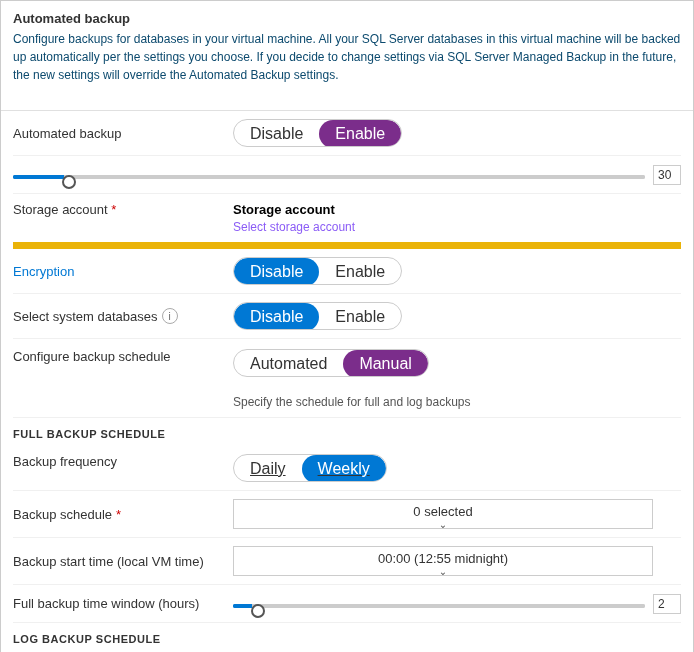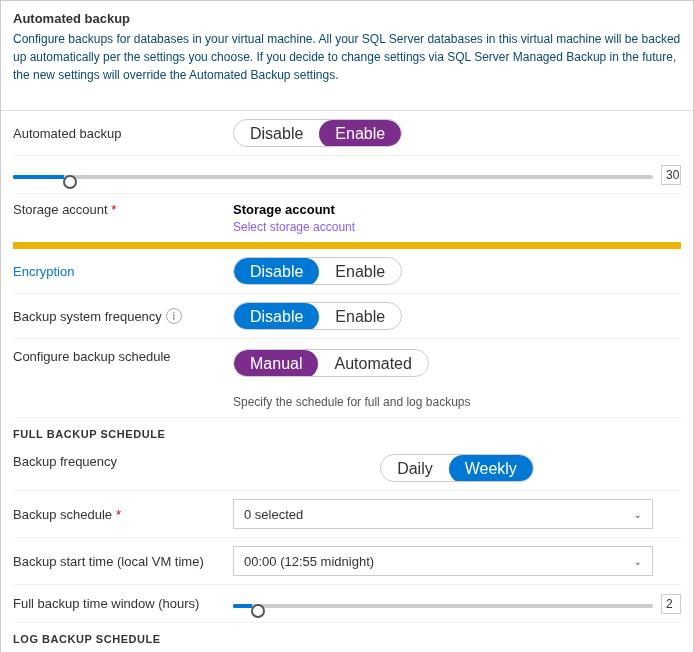--- a/index.html
+++ b/index.html
@@ -123,21 +123,21 @@
       background: #fff;
       border: 2px solid #555;
       cursor: pointer;
     }
     input[type=range].blue-track::-webkit-slider-runnable-track {
       background: linear-gradient(to right, #0078d4 var(--pct, 0%), #ccc var(--pct, 0%));
       height: 4px;
       border-radius: 2px;
     }
     .slider-value {
-      width: 20px;
+      width: 28px;
       text-align: left;
       border: 1px solid #ccc;
       padding: 2px 4px;
       font-size: 12px;
     }
     
     .storage-section {
       display: flex;
       align-items: flex-start;
       padding: 8px 0;
@@ -179,20 +179,21 @@
       align-items: center;
       justify-content: space-between;
       border: 1px solid #ccc;
       padding: 4px 10px;
       width: 100%;
       max-width: 420px;
       height: 30px;
       cursor: pointer;
       font-size: 13px;
       background: #fff;
+      flex-direction: column;
     }
     .dropdown-arrow {
       font-size: 10px;
       color: #555;
     }
     
     .desc-text {
       font-size: 12px;
       color: #555;
       margin-top: 18px;
@@ -252,47 +253,47 @@
     <div class="form-control">
       <div class="toggle-group">
         <button class="toggle-btn active-blue">Disable</button>
         <button class="toggle-btn">Enable</button>
       </div>
     </div>
   </div>
 
   <div class="form-row">
     <div class="form-label">
-      <span>Backup system frequency</span>
+      <span>Select system databases</span>
       <span class="info-icon">i</span>
     </div>
     <div class="form-control">
       <div class="toggle-group">
         <button class="toggle-btn active-blue">Disable</button>
         <button class="toggle-btn">Enable</button>
       </div>
     </div>
   </div>
 
   <div class="form-row form-row-top">
     <div class="form-label">Configure backup schedule</div>
     <div class="form-control" style="flex-direction:column; align-items:flex-start;">
       <div class="toggle-group">
+        <button class="toggle-btn">Automated</button>
         <button class="toggle-btn active-purple">Manual</button>
-        <button class="toggle-btn">Automated</button>
       </div>
       <div class="desc-text">Specify the schedule for full and log backups</div>
     </div>
   </div>
 
   <div class="section-header">FULL BACKUP SCHEDULE</div>
 
   <div class="form-row form-row-top">
     <div class="form-label">Backup frequency</div>
-    <div class="form-control" style="flex-direction:column; align-items:center;">
+    <div class="form-control" style="flex-direction:row; align-items:flex-end;text-decoration:underline;">
       <div class="toggle-group">
         <button class="toggle-btn">Daily</button>
         <button class="toggle-btn active-blue">Weekly</button>
       </div>
     </div>
   </div>
 
   <div class="form-row">
     <div class="form-label">
       <span>Backup schedule</span>

